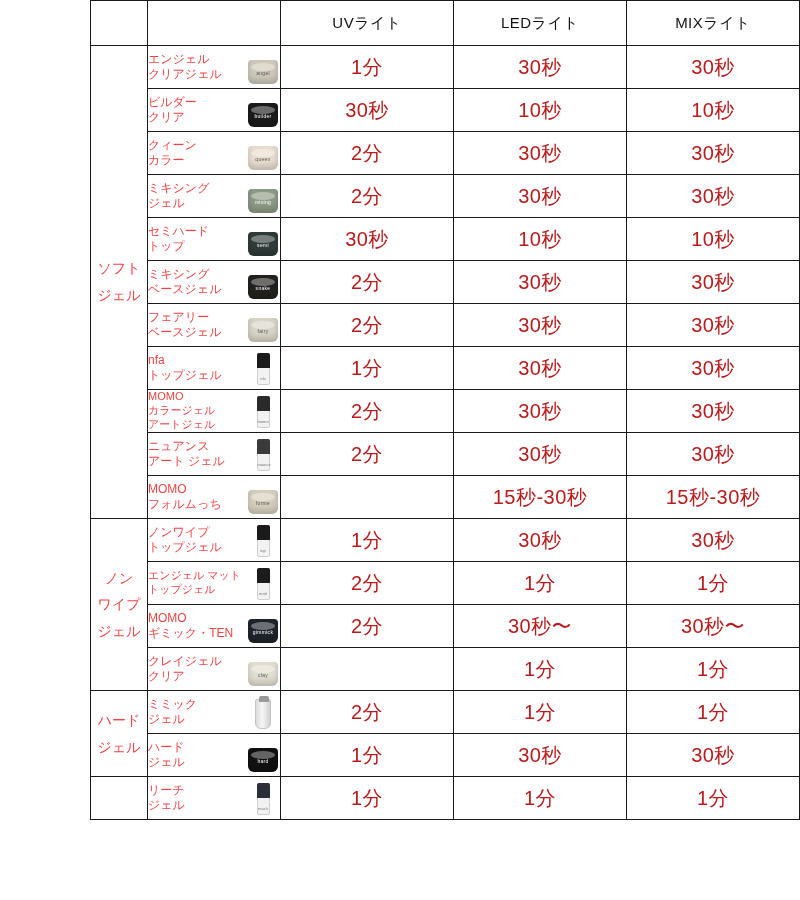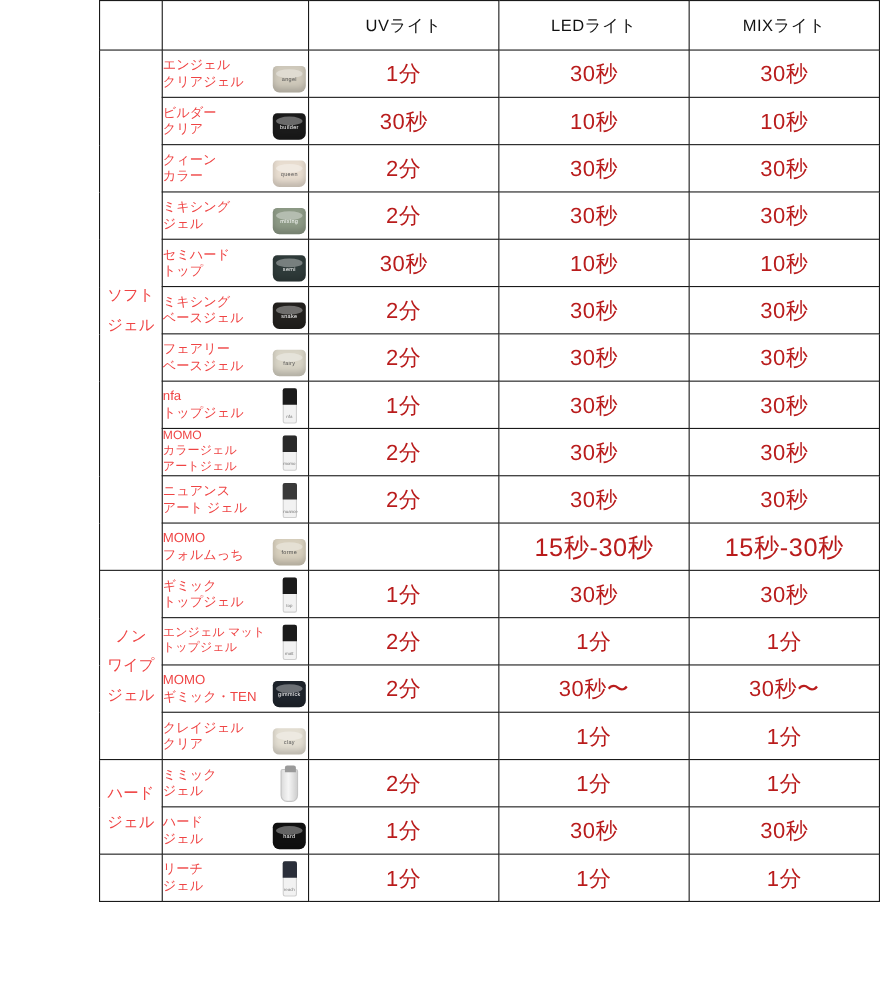--- a/index.html
+++ b/index.html
@@ -163,21 +163,21 @@
   }
 
   
   .time-cell {
     font-size: 20px;
     color: #b91c1c;
     height: 42px;
     letter-spacing: 0.5px;
   }
   .time-cell.empty { color: transparent; }
-  .time-cell.narrow { font-size: 23px; }
+  .time-cell.narrow { font-size: 20px; }
 </style>
 </head>
 <body>
 
 <div id="sheet">
   <table class="gel-table">
     <colgroup>
       <col class="c-group">
       <col class="c-product">
       <col class="c-light">
@@ -402,21 +402,21 @@
         </tr>
         <tr>
           <td class="group-cell" rowspan="4">
             <span class="glabel">ノン</span>
             <span class="glabel">ワイプ</span>
             <span class="glabel">ジェル</span>
           </td>
           <td class="product-cell">
             <div class="product-inner">
               <div class="pname">
-                <span class="ln">ギミック</span>
+                <span class="ln">ノンワイプ</span>
                 <span class="ln">トップジェル</span>
               </div>
               <div class="thumb">
                 <div class="bottle">
                   <div class="cap" style="background: rgb(27, 27, 27);"></div>
                   <div class="body-txt">top</div>
                 </div>
               </div>
             </div>
           </td>

